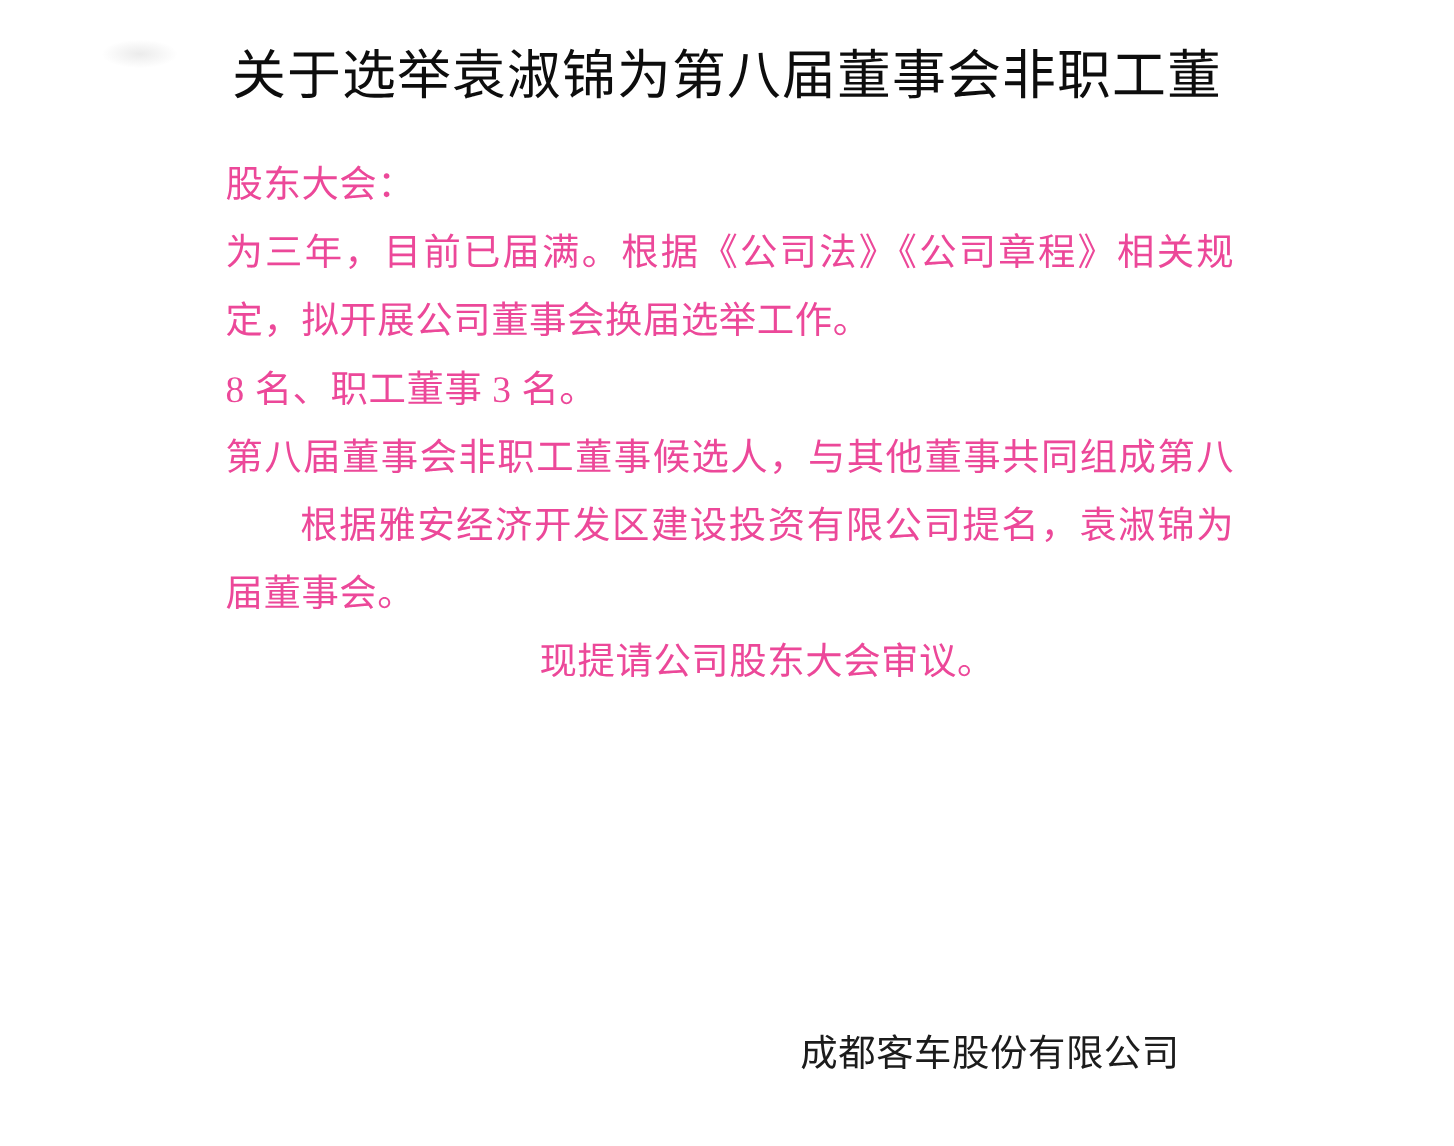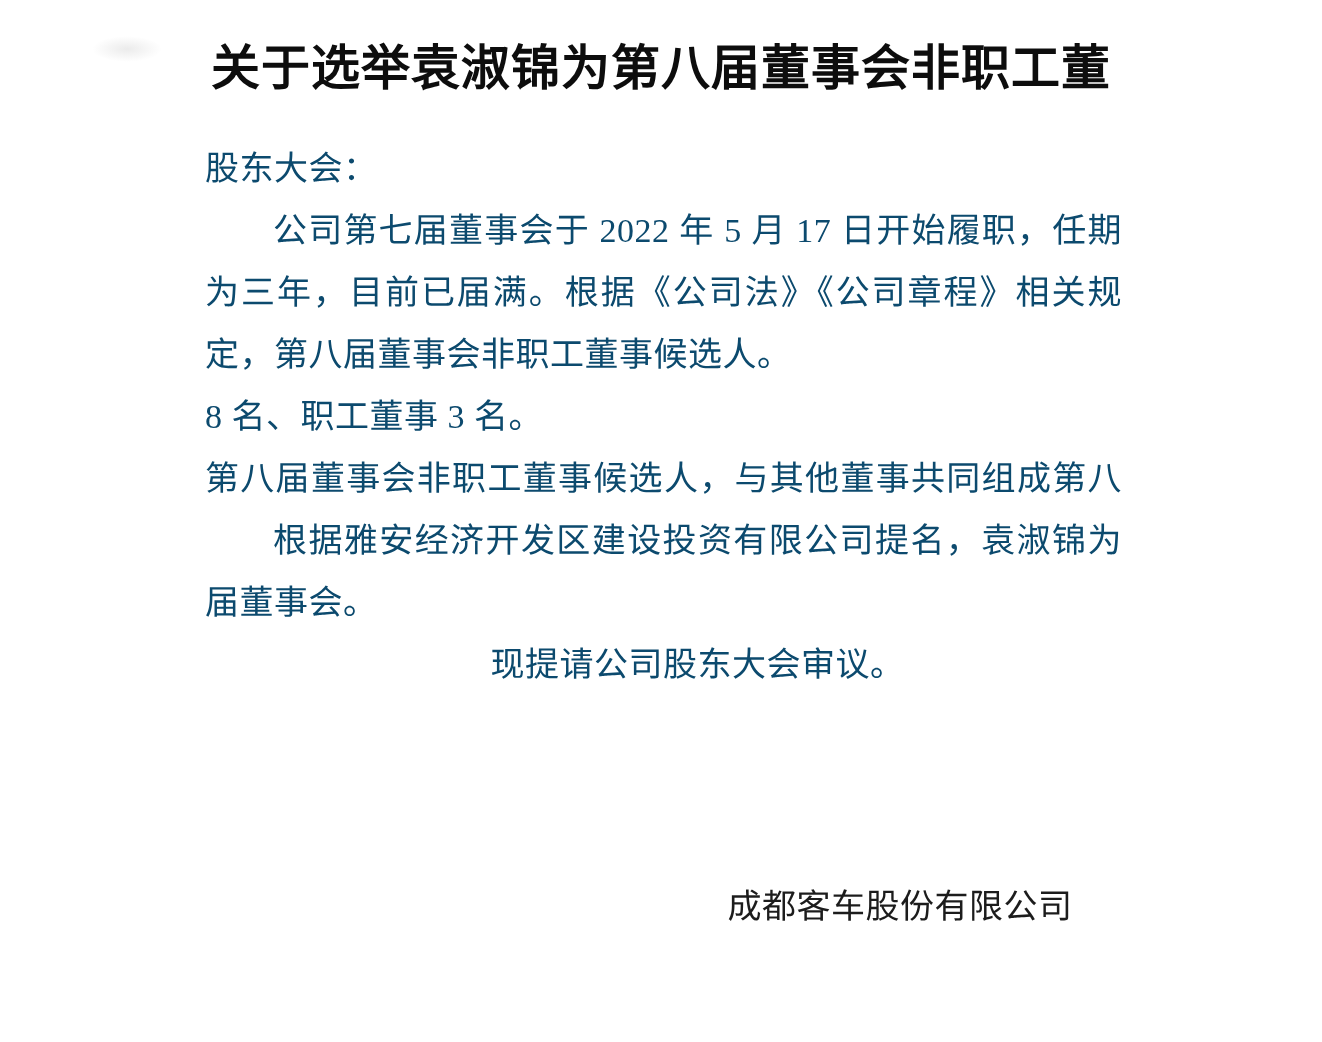--- a/index.html
+++ b/index.html
@@ -25,47 +25,47 @@
     height: 26px;
     border-radius: 50%;
     background: radial-gradient(ellipse at center, rgba(60,60,60,0.10), rgba(60,60,60,0.0) 70%);
     pointer-events: none;
   }
   .doc-title {
     margin: 36px auto 0 auto;
     text-align: center;
     font-size: 49px;
     line-height: 66px;
-    font-weight: 700;
+    font-weight: 400;
     color: #0d0d0d;
     letter-spacing: 1px;
   }
   .doc-body {
     margin: 36px 200px 0 205px; 
     font-size: 34px;
-    color: #0c4a6e;
+    color: #ec4899;
   }
   .line {
     height: 62px;
     line-height: 62px;
     letter-spacing: 0.5px;
   }
   .indent {
     padding-left: 68px; 
     text-align: center;
   }
   .just {
     text-align: justify;
     text-align-last: justify;
     text-justify: inter-character;
   }
   .signature {
     position: absolute;
     left: 700px;
-    top: 876px;
+    top: 928px;
     width: 400px;
     text-align: center;
     font-size: 34px;
     color: #1c1c1c;
   }
   .signature .line {
     height: 62px;
     line-height: 62px;
   }
 </style>
@@ -77,23 +77,22 @@
   <div class="smudge"></div>
 
   <div class="doc-title">
     <div>关于选举袁淑锦为第八届董事会非职工董</div>
   </div>
 
   <div class="doc-body">
 
     <div class="line">股东大会：</div>
 
-    <div class="line indent just">公司第七届董事会于 2022 年 5 月 17 日开始履职，任期</div>
     <div class="line just">为三年，目前已届满。根据《公司法》《公司章程》相关规</div>
-    <div class="line">定，第八届董事会非职工董事候选人。</div>
+    <div class="line">定，拟开展公司董事会换届选举工作。</div>
 
     <div class="line">8 名、职工董事 3 名。</div>
 
     <div class="line just">第八届董事会非职工董事候选人，与其他董事共同组成第八</div>
     <div class="line indent just">根据雅安经济开发区建设投资有限公司提名，袁淑锦为</div>
     <div class="line">届董事会。</div>
 
     <div class="line indent">现提请公司股东大会审议。</div>
 
   </div>

